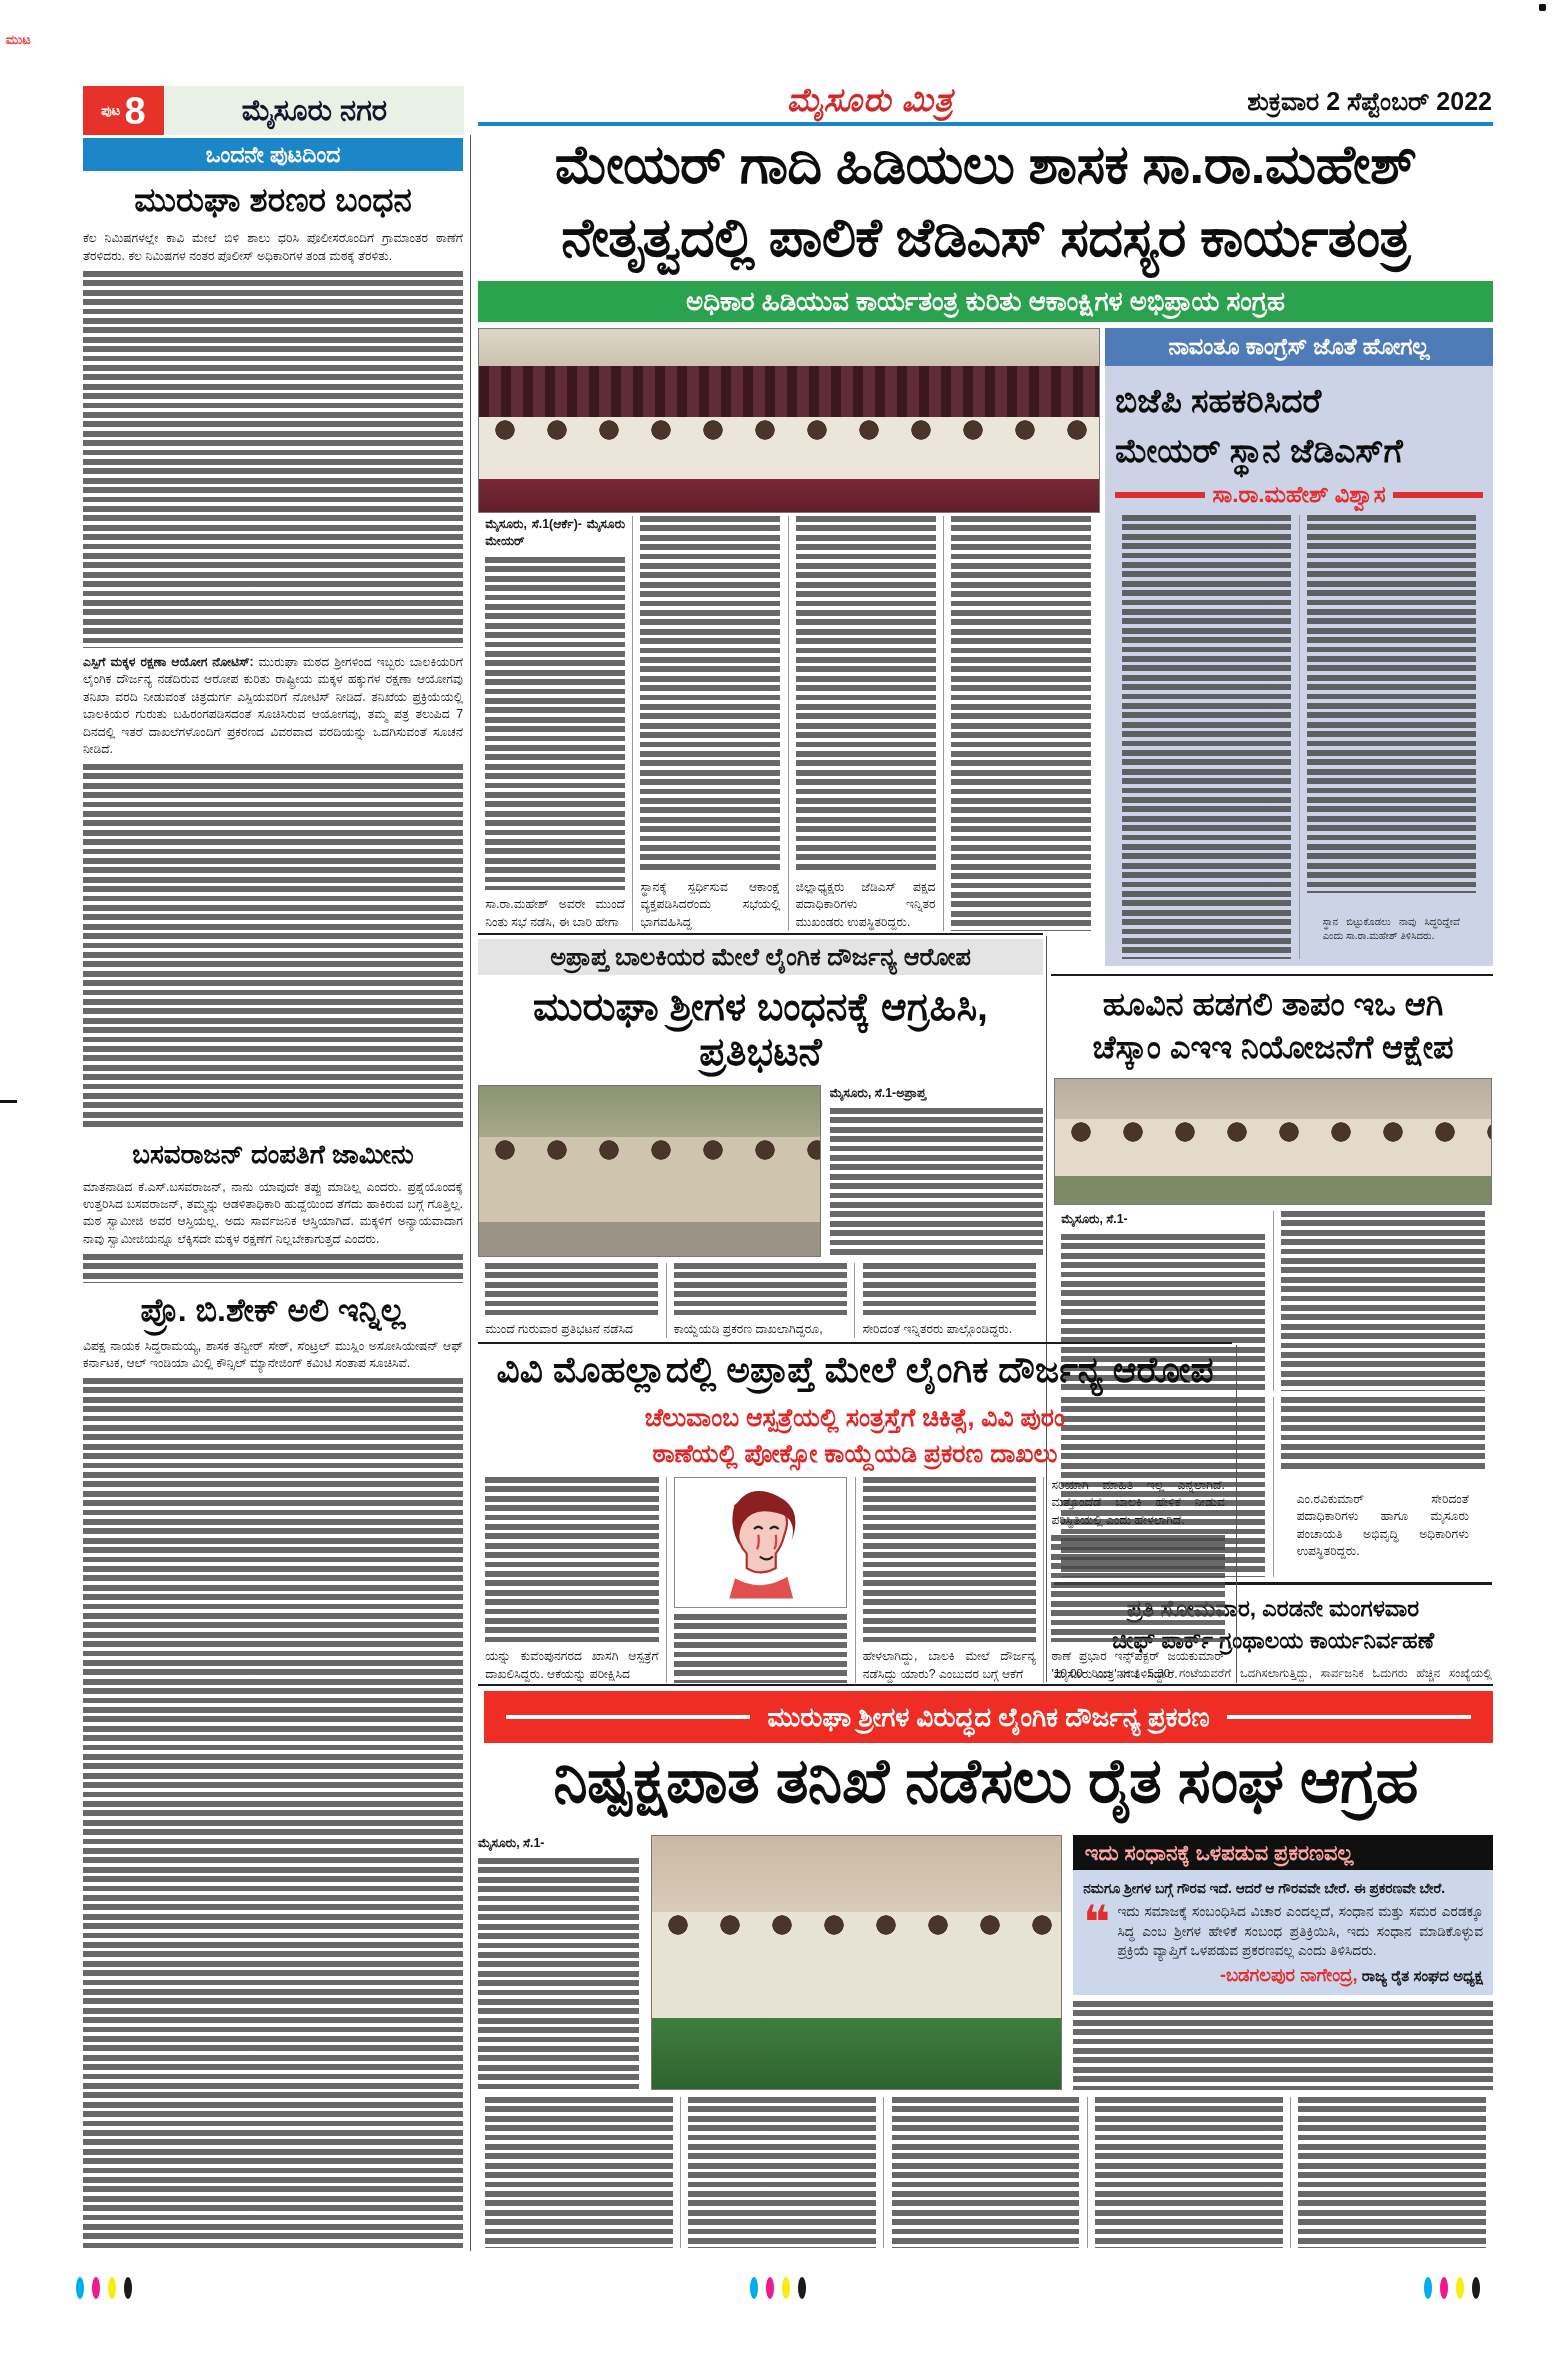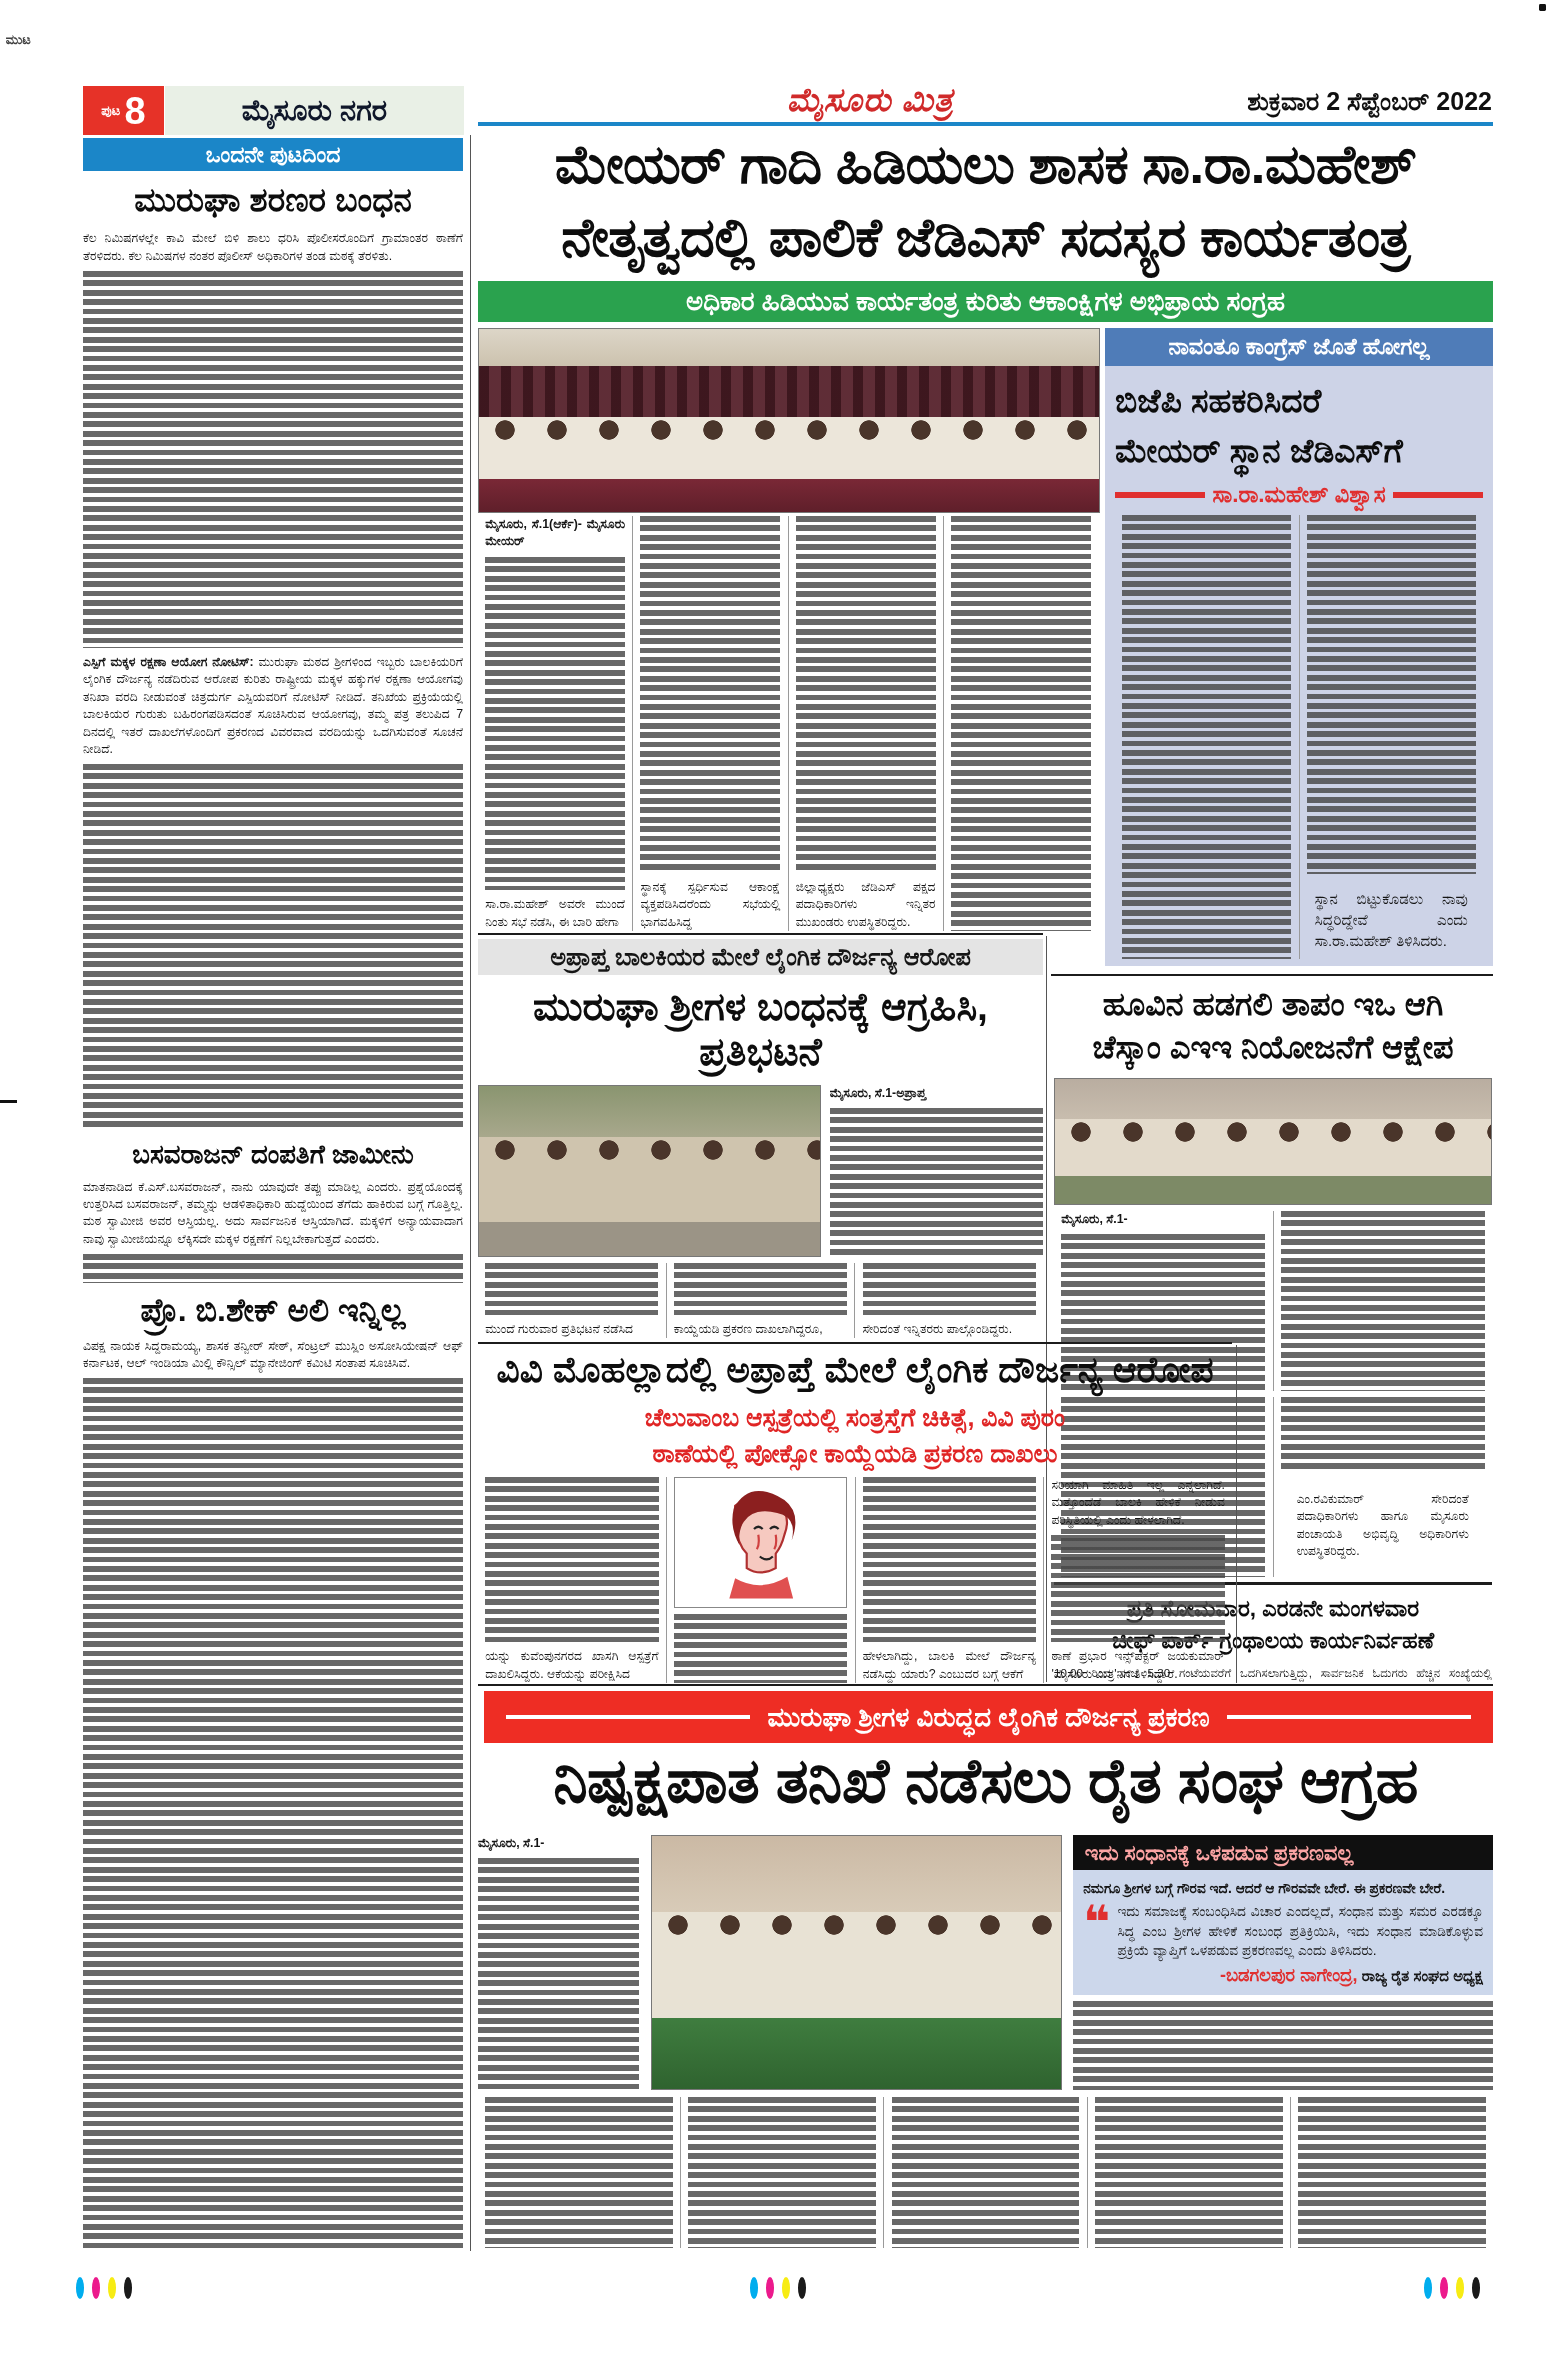--- a/index.html
+++ b/index.html
@@ -26,21 +26,21 @@
   .bluebar{background:#1b86c8;color:#fff;font-weight:bold;display:flex;align-items:center;justify-content:center}
   .headline{font-weight:bold;color:#0d0d0d}
   .dashline{height:4.3px;background:#fff;flex:1 1 auto}
   .reddash{height:5.8px;background:#e02f2f;flex:1 1 auto}
   .regdots{display:flex;gap:8px}
   .regdots span{display:block;width:8px;height:22px;border-radius:50%}
 </style>
 </head>
 <body>
 
-<div class="abs" style="left:5.8px;top:32px;color:#404040;font-size:13px;font-weight:bold">ಮುಟ</div>
+<div class="abs" style="left:5.8px;top:32px;color:#ef4444;font-size:13px;font-weight:bold">ಮುಟ</div>
 <div class="abs" style="left:1539px;top:4.3px;width:7.2px;height:7.2px;background:#111;border-radius:1.4px"></div>
 <div class="abs" style="left:0;top:1100px;width:17.4px;height:2.9px;background:#111"></div>
 
 <div class="abs" style="left:83px;top:86px;width:81px;height:49px;background:#e63228;color:#fff;display:flex;align-items:center;justify-content:center;gap:4.3px">
   <span style="font-size:13px;font-weight:bold">ಪುಟ</span>
   <span style="font-size:38px;font-weight:bold;line-height:1">8</span>
 </div>
 <div class="abs" style="left:165px;top:86px;width:299px;height:49px;background:#e9f0e6;display:flex;align-items:center;justify-content:center">
   <span style="font-size:29px;font-weight:bold;color:#0f172a">ಮೈಸೂರು ನಗರ</span>
 </div>
@@ -116,21 +116,21 @@
       <span class="reddash"></span>
       <span style="color:#e02f2f;font-weight:bold;font-size:22.5px;white-space:nowrap">ಸಾ.ರಾ.ಮಹೇಶ್ ವಿಶ್ವಾಸ</span>
       <span class="reddash"></span>
     </div>
     <div class="cols" style="flex:1">
       <div class="c">
         <div class="fl"></div>
       </div>
       <div class="c">
         <div class="fl"></div>
-        <p class="flfix just" style="margin:8px;font-size:15px;line-height:1.4">ಸ್ಥಾನ ಬಿಟ್ಟುಕೊಡಲು ನಾವು ಸಿದ್ಧರಿದ್ದೇವೆ ಎಂದು ಸಾ.ರಾ.ಮಹೇಶ್ ತಿಳಿಸಿದರು.</p>
+        <p class="flfix just" style="margin:16px;font-size:10px;line-height:1.4">ಸ್ಥಾನ ಬಿಟ್ಟುಕೊಡಲು ನಾವು ಸಿದ್ಧರಿದ್ದೇವೆ ಎಂದು ಸಾ.ರಾ.ಮಹೇಶ್ ತಿಳಿಸಿದರು.</p>
       </div>
     </div>
   </div>
 </div>
 <div class="abs rule" style="left:1051px;top:974px;width:442px;height:2.2px"></div>
 <div class="abs rule" style="left:478px;top:933px;width:565px;height:2.2px"></div>
 <div class="abs vline" style="left:1046px;top:936px;width:0.7px;height:746px"></div>
 
 <div class="abs colflow" style="left:478px;top:939px;width:565px;height:399px">
   <div class="flfix" style="height:36px;background:#e4e4e4;display:flex;align-items:center;justify-content:center;font-size:24px;font-weight:bold">

